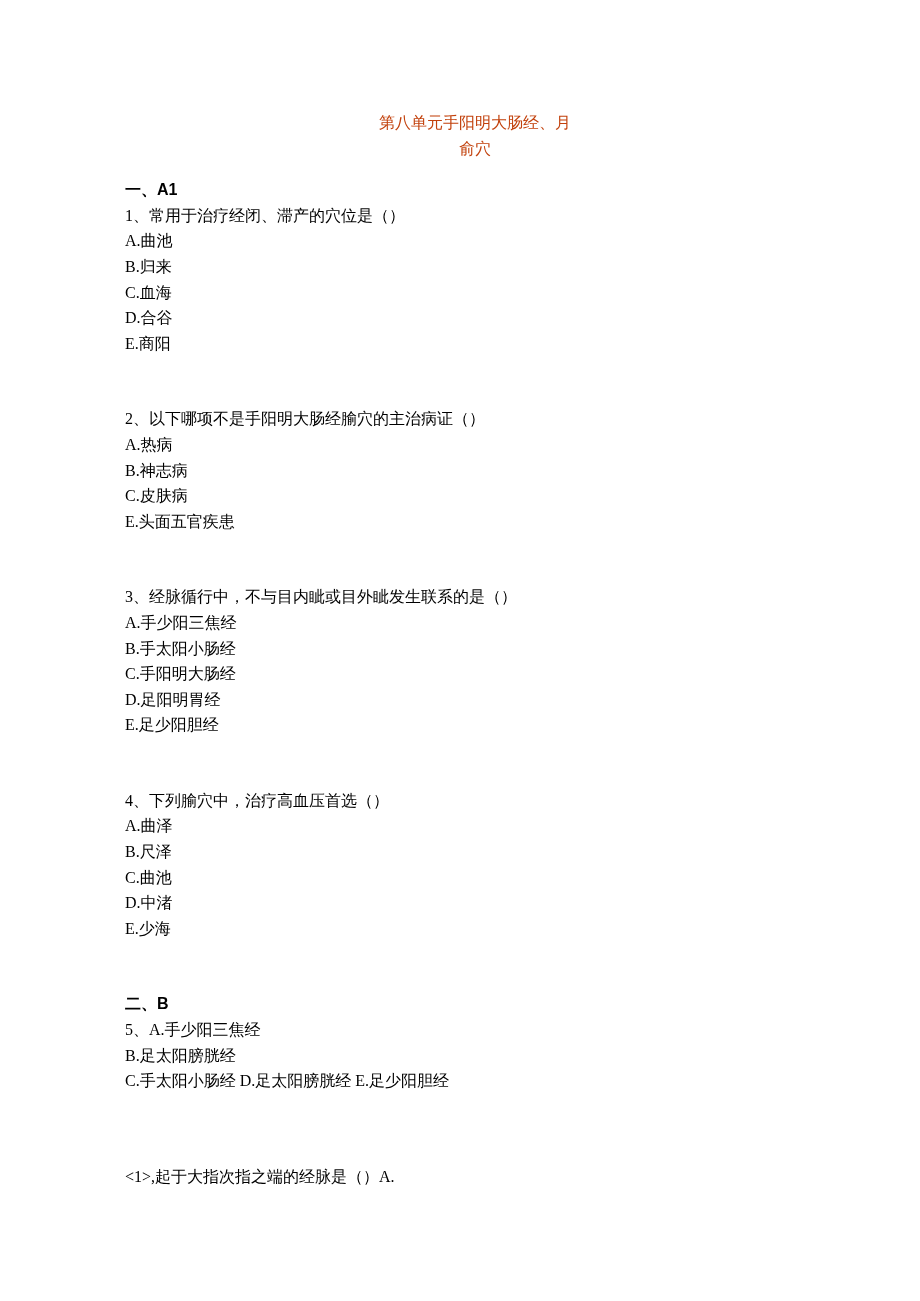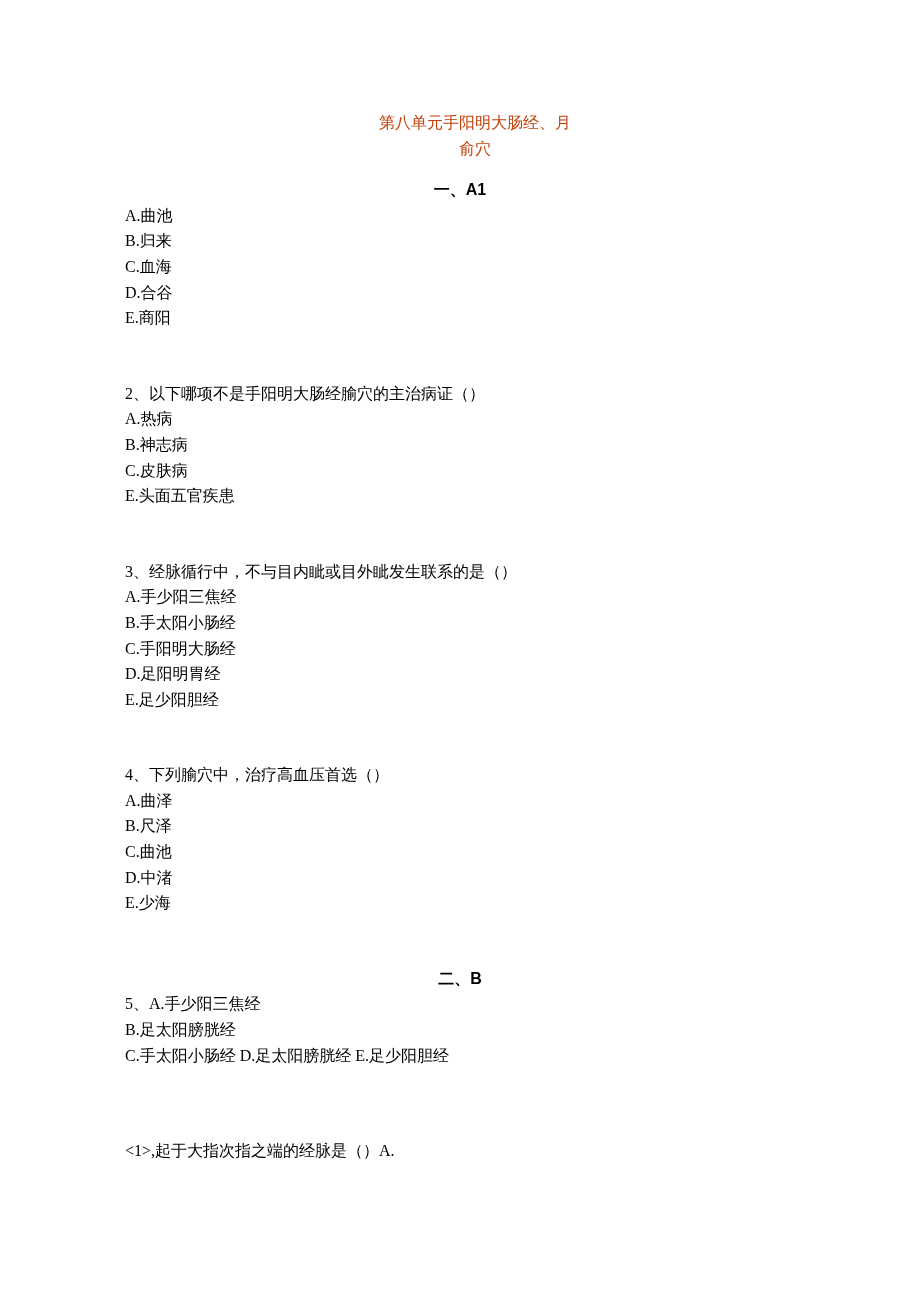--- a/index.html
+++ b/index.html
@@ -20,21 +20,20 @@
     color: #c2410c;
     font-size: 16px;
     margin-bottom: 16px;
     max-width: 230px;
     margin-left: auto;
     margin-right: auto;
     padding-left: 30px;
   }
   .section-head {
     font-weight: bold;
-    text-align: center;
   }
   .section-head .label {
     font-family: Arial, "Microsoft YaHei", sans-serif;
   }
   .line {
     margin: 0;
   }
   .block {
     margin-bottom: 50px;
   }
@@ -47,20 +46,21 @@
 
 <div class="page">
 
   <div class="title">第八单元手阳明大肠经、月俞穴</div>
 
   <div class="section-head">
     <span>一、</span><span class="label">A1</span>
   </div>
 
   <div class="block">
+    <div class="line">1、常用于治疗经闭、滞产的穴位是（）</div>
     <div class="line">A.曲池</div>
     <div class="line">B.归来</div>
     <div class="line">C.血海</div>
     <div class="line">D.合谷</div>
     <div class="line">E.商阳</div>
   </div>
 
   <div class="block">
     <div class="line">2、以下哪项不是手阳明大肠经腧穴的主治病证（）</div>
     <div class="line">A.热病</div>

